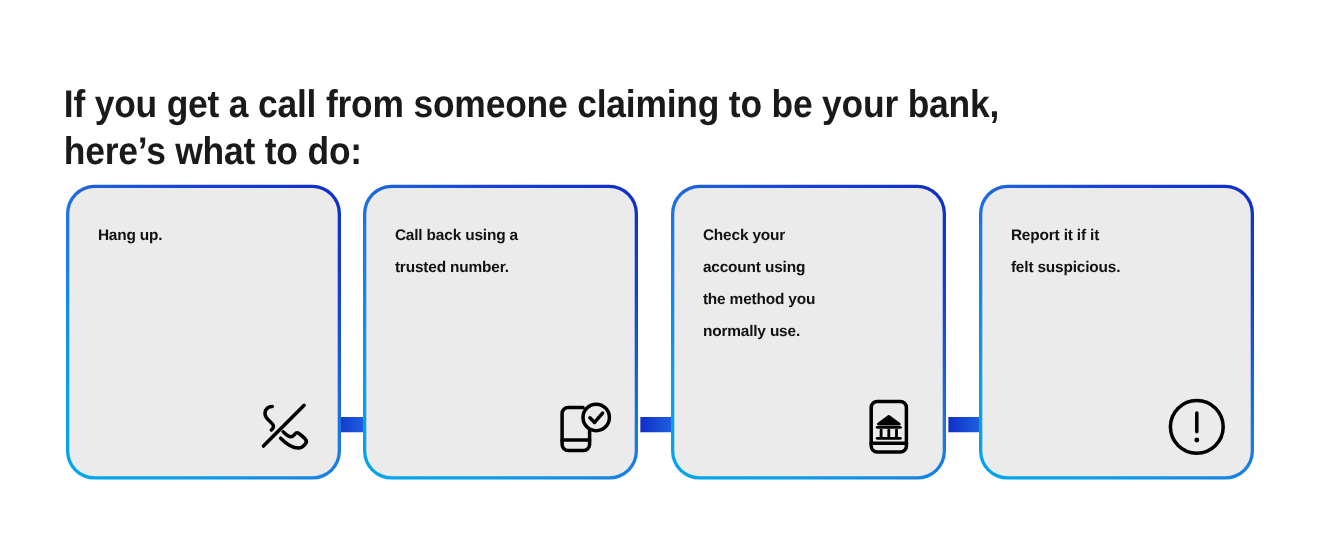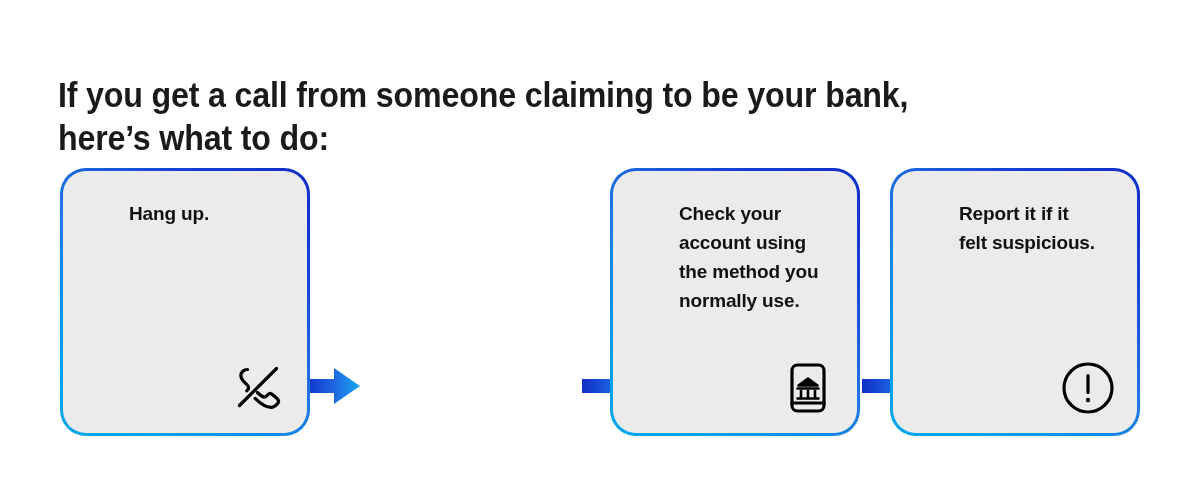--- a/index.html
+++ b/index.html
@@ -66,25 +66,24 @@
   .step-card.c4 { left: 830px; }
 
   .step-text {
     position: absolute;
     left: 26px;
     top: 28px;
     right: 14px;
     color: #111111;
     font-family: "Liberation Sans", sans-serif;
     font-weight: bold;
-    font-size: 19px;
+    font-size: 14px;
     line-height: 29px;
     letter-spacing: -0.15px;
     white-space: pre-line;
-    margin-left: 40px;
   }
 
   .step-icon {
     position: absolute;
     right: 18px;
     bottom: 14px;
     width: 62px;
     height: 62px;
     display: flex;
     align-items: center;
@@ -157,20 +156,34 @@
       <div class="step-icon">
         <svg width="62" height="62" viewBox="0 0 62 62" fill="none" stroke="#000000" stroke-width="3.2" stroke-linecap="round" stroke-linejoin="round">
           <path d="M20.5 12.5c-3.6 0-6.6 2.6-6.6 6.1 0 3.6 2.4 5.6 4.4 7.4 1.9 1.7 3.3 2.8 3.3 4.6 0 1.5-.8 2.6-1.9 3.3"></path>
           <path d="M30.4 35.5c2.4 2.4 5.1 4.6 7.1 4.6 1.5 0 2.3-1.1 3.3-2.3 1.1-1.3 2.3-1.8 3.6-.9 1.7 1.2 4.2 3.2 5.9 4.9 1.6 1.6 1.5 3.4.2 4.9-1.6 1.9-3.6 3.6-6.3 3.6-4.9 0-11.2-4-16.1-8.9"></path>
           <line x1="49.5" y1="11.5" x2="12.5" y2="48.5"></line>
         </svg>
       </div>
     </div>
   </div>
 
+  <div class="step-card c2">
+    <div class="step-card-inner">
+      <div class="step-text">Call back using a
+trusted number.</div>
+      <div class="step-icon">
+        <svg width="62" height="62" viewBox="0 0 62 62" fill="none" stroke="#000000" stroke-width="3.2" stroke-linecap="round" stroke-linejoin="round">
+          <path d="M33 13.5H19.5A5.5 5.5 0 0 0 14 19v28a5.5 5.5 0 0 0 5.5 5.5h14A5.5 5.5 0 0 0 39 47V31"></path>
+          <line x1="14" y1="43" x2="39" y2="43"></line>
+          <circle cx="45" cy="22.5" r="12" fill="#ebebeb"></circle>
+          <path d="M39.3 22.8l4.2 4.2 7.3-8.4"></path>
+        </svg>
+      </div>
+    </div>
+  </div>
 
   <div class="step-card c4">
     <div class="step-card-inner">
       <div class="step-text">Report it if it
 felt suspicious.</div>
       <div class="step-icon">
         <svg width="62" height="62" viewBox="0 0 62 62" fill="none" stroke="#000000" stroke-width="3.2" stroke-linecap="round" stroke-linejoin="round">
           <circle cx="31" cy="31" r="24"></circle>
           <line x1="31" y1="18.5" x2="31" y2="35.5"></line>
           <circle cx="31" cy="43" r="2.2" fill="#000000" stroke="none"></circle>

